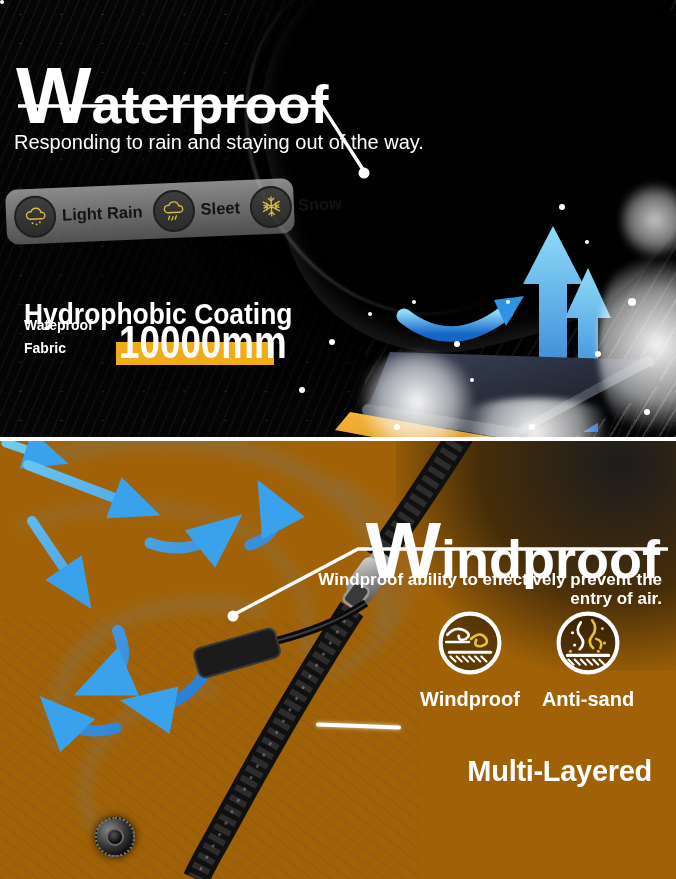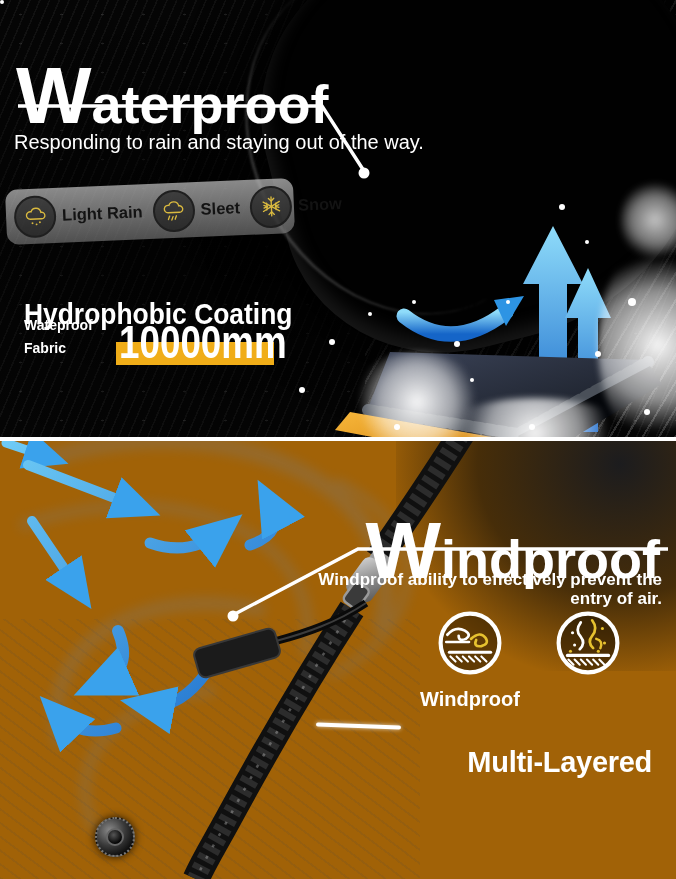--- a/index.html
+++ b/index.html
@@ -71,21 +71,21 @@
   .fabric-lines{position:absolute;left:0;bottom:0;width:420px;height:260px;z-index:1;opacity:.5;
     background-image:repeating-linear-gradient(37deg,rgba(70,70,70,.25) 0 2px,transparent 2px 11px);}
   .bottom-svg{position:absolute;inset:0;z-index:2;}
   .title.t-wind{right:16px;top:28px;text-align:right;z-index:6;}
   .subtitle2{position:absolute;right:14px;top:112px;z-index:6;font-weight:700;font-size:17px;
     line-height:19px;text-align:right;}
   .feature{position:absolute;z-index:6;width:130px;text-align:center;}
   .feature.f1{left:405px;top:169px;}
   .feature.f2{left:523px;top:169px;}
   .feature-label{margin-top:8px;font-weight:700;font-size:20px;}
-  .fabric-heading{position:absolute;right:24px;top:306px;z-index:6;font-weight:700;font-size:29px;
+  .fabric-heading{position:absolute;right:24px;top:315px;z-index:6;font-weight:700;font-size:29px;
     line-height:31px;text-align:right;letter-spacing:-.3px;}
   .snap-button{position:absolute;left:95px;top:376px;width:36px;height:36px;border-radius:50%;z-index:3;
     background:radial-gradient(circle at 35% 32%,#8a8a8a 0%,#3a3a3a 45%,#0a0a0a 80%);
     border:2px dotted #777;box-shadow:0 0 8px rgba(0,0,0,.8);}
   .snap-button::after{content:"";position:absolute;left:9px;top:9px;width:14px;height:14px;border-radius:50%;
     background:radial-gradient(circle at 40% 35%,#555,#000 75%);border:2px solid #666;}
   .highlight-line{position:absolute;left:316px;top:283px;width:85px;height:4px;background:#fff;z-index:3;
     border-radius:2px;transform:rotate(2deg);box-shadow:0 0 4px rgba(255,255,255,.7);}
 </style>
 </head>
@@ -287,20 +287,21 @@
             <circle cx="17" cy="22" r="1.5"></circle>
             <circle cx="19" cy="34" r="1.5"></circle>
           </g>
         <g fill="#e6c12f">
             <circle cx="46" cy="18" r="1.5"></circle>
             <circle cx="48" cy="32" r="1.5"></circle>
             <circle cx="42" cy="40" r="1.5"></circle>
             <circle cx="15" cy="40" r="1.5"></circle>
           </g>
       </svg>
+      <div class="feature-label">Anti-sand</div>
     </div>
 
     <div class="fabric-heading">
       <div>Multi-Layered</div>
     </div>
 
     <div class="snap-button"></div>
     <div class="highlight-line"></div>
   </section>
 </div>

